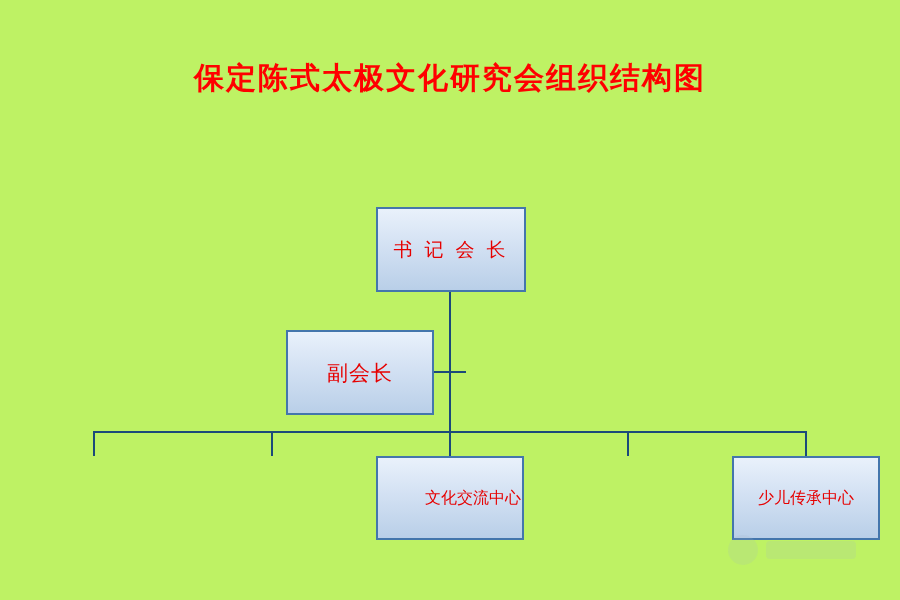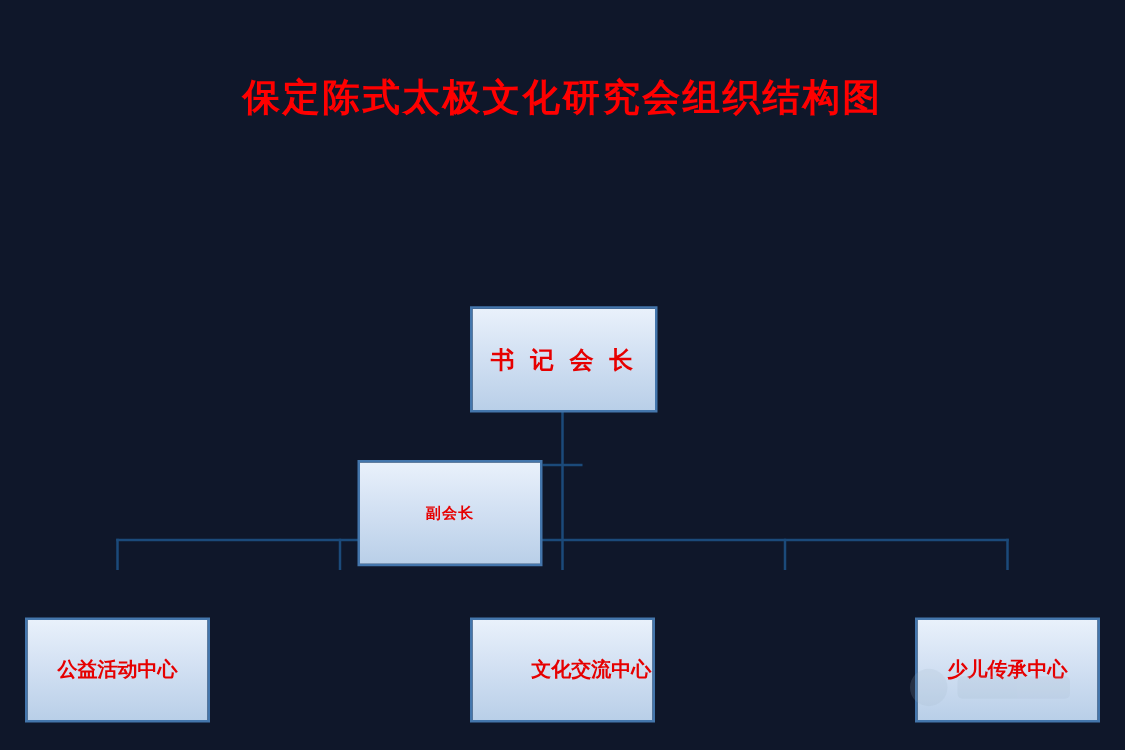--- a/index.html
+++ b/index.html
@@ -1,19 +1,19 @@
 <!DOCTYPE html>
 <html><head>
 <meta charset="utf-8">
 <style>
   html,body{margin:0;padding:0;background:#ffffff;}
   .canvas{
     position:relative;
     width:900px;height:600px;
-    background:#0f172a;
+    background:#bef264;
     overflow:hidden;
     font-family:"DejaVu Sans", sans-serif;
   }
   .title{
     position:absolute;
     top:58px;left:0;width:900px;
     text-align:center;
     color:#ff0000;
     font-size:30px;
     font-weight:bold;
@@ -21,26 +21,25 @@
   }
   .box{
     position:absolute;
     box-sizing:border-box;
     border:2px solid #4476ac;
     background:linear-gradient(180deg,#e9f1fb 0%,#d3e1f3 45%,#b9cfe8 100%);
     display:flex;
     align-items:center;
     justify-content:center;
     color:#e60000;
-    font-weight:bold;
+    font-weight:normal;
     text-align:center;
-    margin-top:38px;
   }
   .box-root{left:376px;top:207px;width:150px;height:85px;font-size:19px;letter-spacing:3px;}
-  .box-l2{top:330px;width:148px;height:85px;font-size:12px;letter-spacing:1px;}
+  .box-l2{top:330px;width:148px;height:85px;font-size:21px;letter-spacing:1px;}
   .box-l2-0{left:286px;}
   .box-l2-1{left:466px;}
   .box-l3{top:456px;width:148px;height:84px;font-size:16px;}
   .box-l3-0{left:20px;}
   .box-l3-1{left:198px;}
   .box-l3-2{left:376px;padding-left:46px;}
   .box-l3-3{left:554px;}
   .box-l3-4{left:732px;}
   .line{position:absolute;background:#1b4a7a;}
   .line-v-root{left:449px;top:292px;width:2px;height:164px;}
@@ -83,21 +82,20 @@
   <div class="line line-h-main"></div>
   <div class="line drop drop-0"></div>
   <div class="line drop drop-1"></div>
   <div class="line drop drop-3"></div>
   <div class="line drop drop-4"></div>
 
   <div class="box box-root">书 记  会 长</div>
 
   <div class="box box-l2 box-l2-0">副会长</div>
 
-  <div class="box box-l3 box-l3-0">公益活动中心</div>
   <div class="box box-l3 box-l3-2">文化交流中心</div>
   <div class="box box-l3 box-l3-4">少儿传承中心</div>
 
   <div class="watermark">
     <span class="wm-circle"></span>
     <span class="wm-bar"></span>
   </div>
 
 </div>
 

